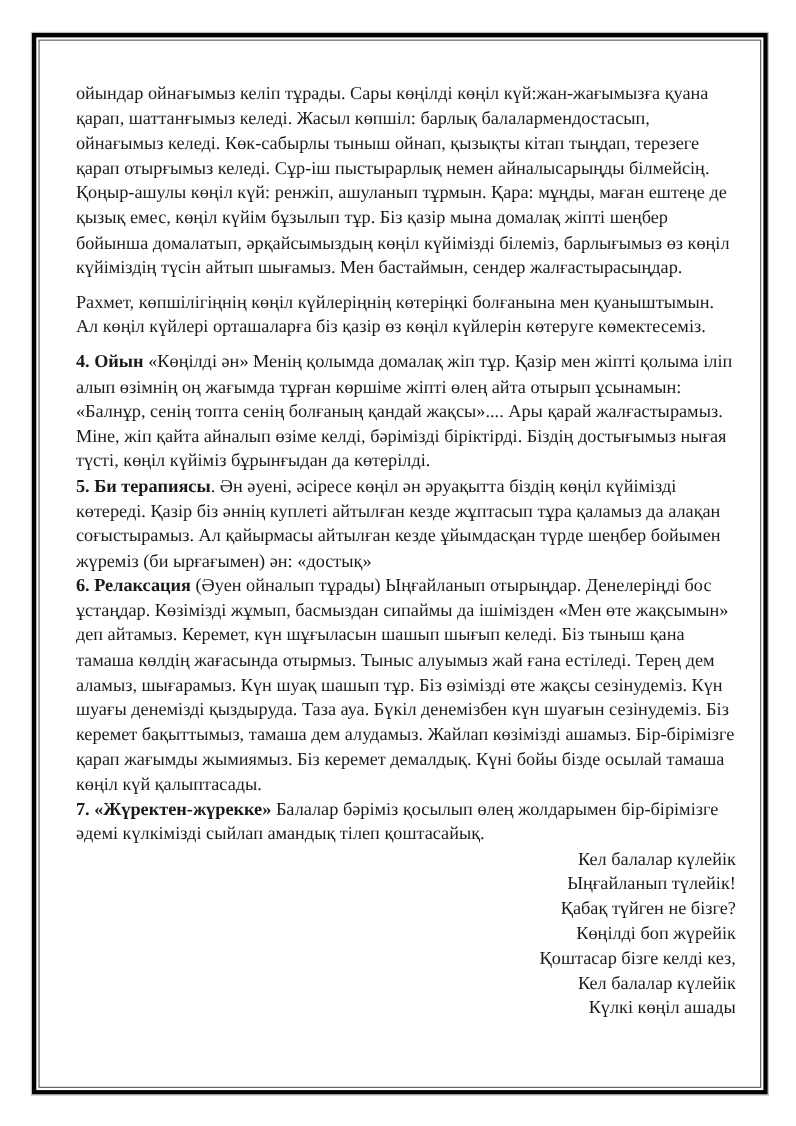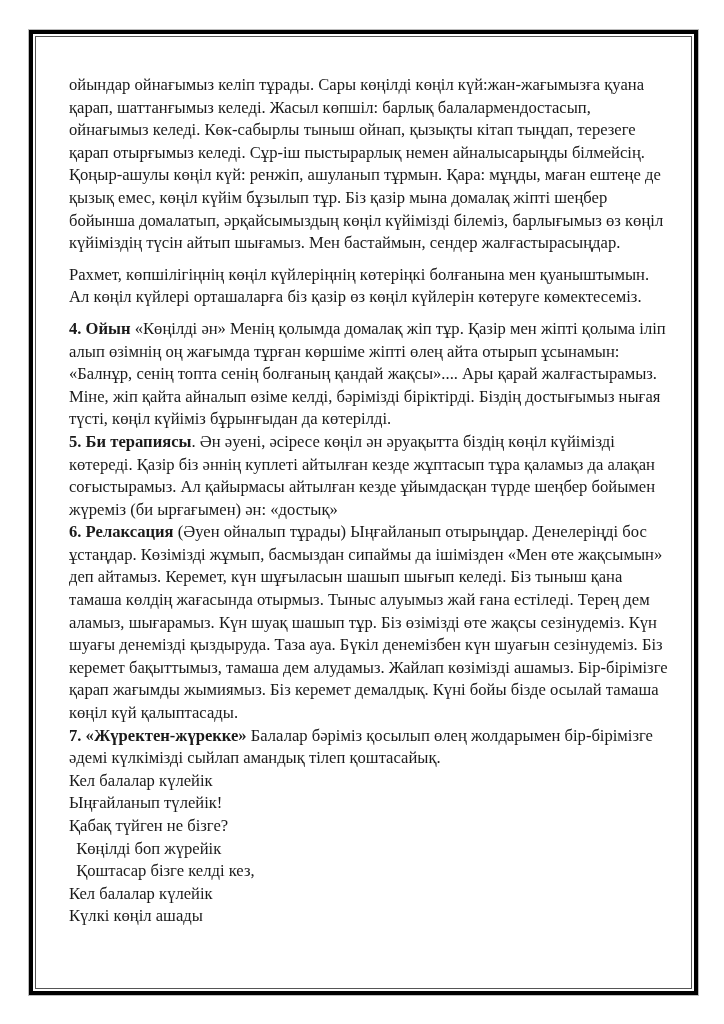--- a/index.html
+++ b/index.html
@@ -14,21 +14,21 @@
     position: absolute; left: 2px; top: 2px; right: 2px; bottom: 2px;
     border: 1px solid #555;
   }
   .content {
     position: absolute; left: 69px; top: 52px; width: 600px;
     font-family: "Liberation Serif", serif;
     font-size: 16.6px; line-height: 22.6px; color: #1a1a1a; margin-top: 22px;
   }
   .content p { margin: 0; }
   .gap { margin-top: 9px !important; }
-  .poem p { margin: 0; }
+  .poem p { margin: 0; text-align: right; }
   .indent { padding-left: 3px; }
   b { font-weight: bold; }
 </style>
 </head>
 <body>
 
 <div class="frame">
   <div class="frame-inner"></div>
 </div>
 

